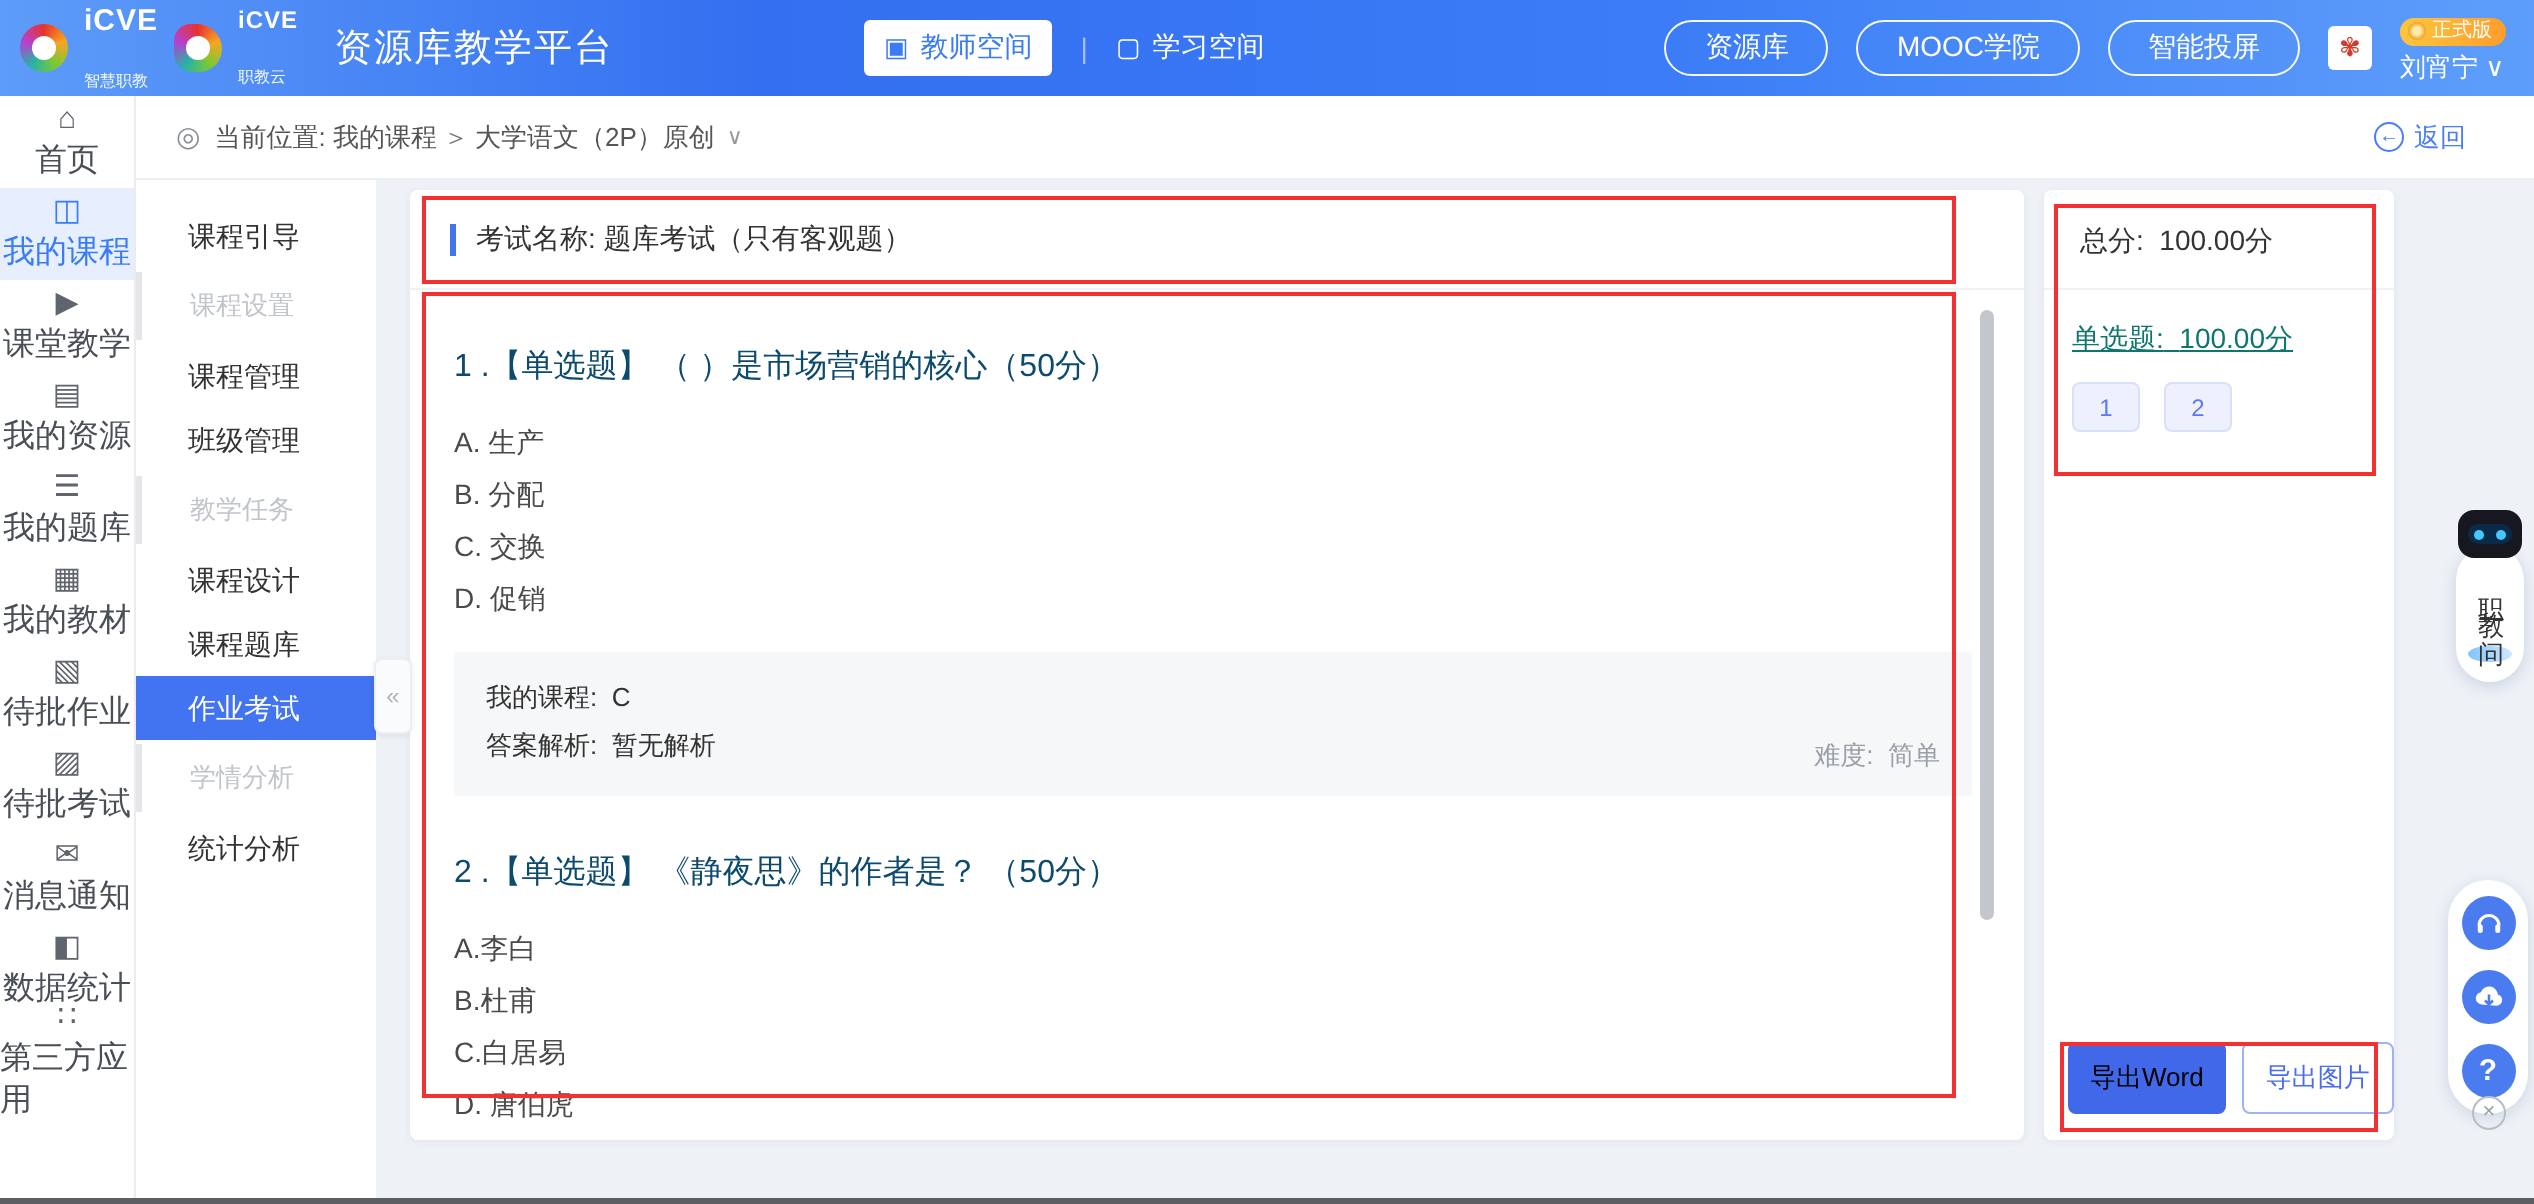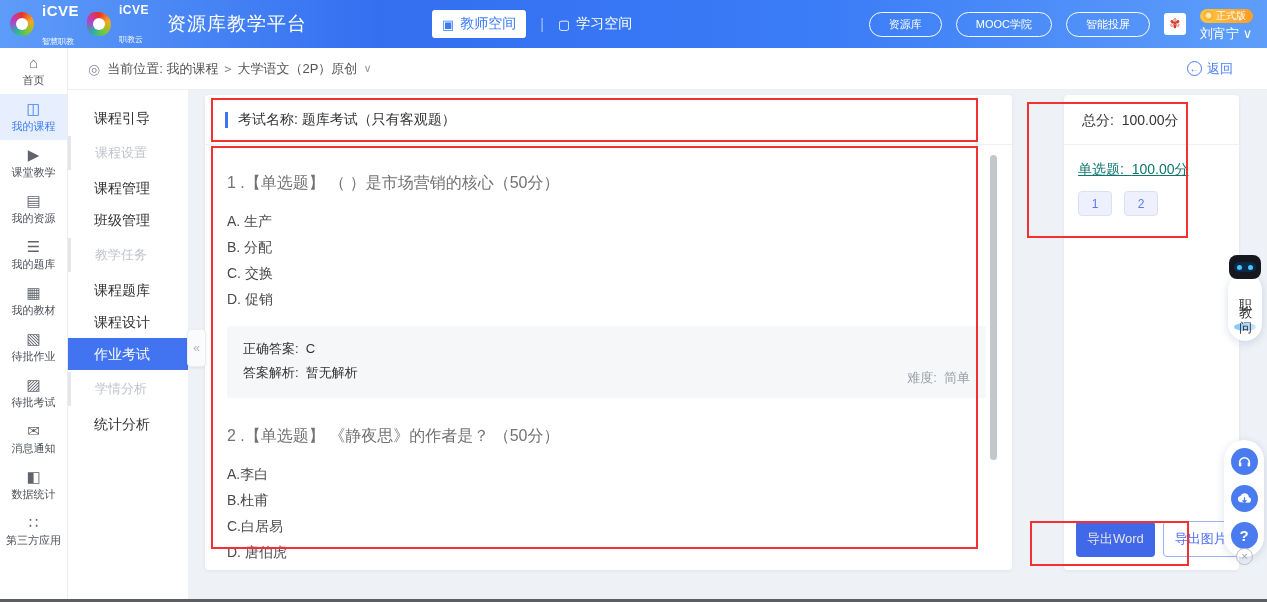--- a/index.html
+++ b/index.html
@@ -19,32 +19,32 @@
   .logo-text { display:flex; flex-direction:column; line-height:1; }
   .logo-text .nm { font-size:15px; font-weight:bold; letter-spacing:.5px; }
   .logo-text .sub { font-size:8px; margin-top:20px; opacity:.95;font-family:Liberation Mono, monospace; }
   .platform-title { font-size:19px; margin-left:10px; letter-spacing:1px; }
   .space-tabs { position:absolute; left:432px; top:0; height:48px; display:flex; align-items:center; font-size:14px; }
   .tab-teacher { background:#fff; color:#3a7cf8; border-radius:3px; padding:5px 10px; display:flex; gap:6px; align-items:center; }
   .tab-student { color:#fff; display:flex; gap:6px; align-items:center; }
   .tab-sep { margin:0 14px; opacity:.55; }
   .tab-ic { font-size:13px; }
   .top-right { margin-left:auto; display:flex; align-items:center; gap:14px; margin-right:14px; }
-  .pill-link { border:1px solid rgba(255,255,255,.95); border-radius:15px; padding:4px 19px; font-size:11px; cursor:pointer; white-space:nowrap; }
+  .pill-link { border:1px solid rgba(255,255,255,.95); border-radius:15px; padding:4px 19px; font-size:14px; cursor:pointer; white-space:nowrap; }
   .cert-ic { width:22px; height:22px; background:#fff; border-radius:3px; color:#d23b2e; font-size:13px; line-height:22px; text-align:center; }
   .user-block { display:flex; flex-direction:column; align-items:flex-start; line-height:1; gap:4px; }
   .ver-badge { background:linear-gradient(90deg,#ffc53d,#ff9d2b); color:#fff; font-size:10px; border-radius:8px; padding:2px 7px 2px 4px; display:flex; align-items:center; gap:3px; }
   .medal { width:9px; height:9px; border-radius:50%; background:radial-gradient(#ffe9a8 30%,#e8a020 70%); display:inline-block; }
   .user-name { font-size:13px; }
 
   
   .sidebar { position:absolute; left:0; top:48px; width:68px; bottom:3px; background:#fff; border-right:1px solid #ececf0; z-index:3; }
   .snav { height:46px; display:flex; flex-direction:column; align-items:center; justify-content:center; gap:3px; cursor:pointer; color:#4a4f57; }
   .snav .sicon { font-size:15px; line-height:1; color:#60646c; }
-  .snav .slabel { font-size:11px; }
+  .snav .slabel { font-size:16px; }
   .snav.active { background:#e7effe; color:#3a7cf8; }
   .snav.active .sicon { color:#3a7cf8; }
 
   
   .crumbbar { position:absolute; left:68px; top:48px; right:0; height:42px; background:#fff;
     border-bottom:1px solid #eceef2; display:flex; align-items:center; font-size:13px; color:#555; z-index:2; }
   .pin-ic { margin-left:20px; margin-right:7px; color:#8a8f98; font-size:14px; }
   .crumb-link { cursor:pointer; }
   .crumb-sep { margin:0 3px; color:#777; }
   .crumb-caret { margin-left:6px; color:#999; font-size:11px; cursor:pointer; }
@@ -59,38 +59,38 @@
   .collapse-handle { position:absolute; left:187px; top:329px; width:19px; height:38px; background:#fafbfc;
     border:1px solid #eceef2; border-radius:4px; box-shadow:0 1px 3px rgba(0,0,0,.08);
     color:#aeb2ba; font-size:12px; display:flex; align-items:center; justify-content:center; cursor:pointer; z-index:4; }
 
   
   .main-card { position:absolute; left:205px; top:95px; width:807px; height:475px; background:#fff;
     border-radius:4px; box-shadow:0 1px 4px rgba(30,50,90,.06); overflow:hidden; }
   .exam-head { height:50px; display:flex; align-items:center; padding-left:20px; border-bottom:1px solid #f0f1f4; font-size:14px; color:#333; }
   .exam-head .bluebar { width:3px; height:16px; background:#4273f0; margin-right:10px; }
   .exam-body { padding:16px 26px 0 22px; }
-  .q-title { font-size:16px; color:#737373; margin:12px 0 14px; }
+  .q-title { font-size:16px; color:#0c4a6e; margin:12px 0 14px; }
   .opt { font-size:14px; color:#4a4a4a; line-height:26px; }
   .ans-block { position:relative; background:#f6f7f8; margin-top:14px; padding:11px 16px 13px; font-size:13px; color:#333; border-radius:2px; }
   .ans-line { line-height:24px; }
   .difficulty { position:absolute; right:16px; bottom:11px; color:#9aa0a8; }
   .q2-gap { height:16px; }
   .scroll-thumb { position:absolute; left:785px; top:60px; width:7px; height:305px; background:#c3c6cb; border-radius:4px; cursor:pointer; }
 
   
-  .right-card { position:absolute; left:1064px; top:95px; width:175px; height:475px; background:#fff;
+  .right-card { position:absolute; left:1022px; top:95px; width:175px; height:475px; background:#fff;
     border-radius:4px; box-shadow:0 1px 4px rgba(30,50,90,.06); }
   .score-total { padding:17px 0 14px 18px; font-size:14px; color:#333; border-bottom:1px solid #f0f1f4; }
   .score-section { padding:16px 0 0 14px; font-size:14px; color:#0f766e;text-decoration:underline; }
   .qnav-row { display:flex; gap:12px; padding:12px 0 0 14px; }
   .qnav-btn { width:34px; height:25px; background:#eef1fd; border:1px solid #d9e0fa; border-radius:4px;
     color:#5a78f0; font-size:12px; display:flex; align-items:center; justify-content:center; cursor:pointer; }
   .export-row { position:absolute; left:12px; bottom:13px; display:flex; gap:8px; }
-  .btn-word { background:#4168e8; color:#e5e5e5; font-size:13px; border:none; border-radius:4px; padding:8px 11px; cursor:pointer; }
+  .btn-word { background:#4168e8; color:#000000; font-size:13px; border:none; border-radius:4px; padding:8px 11px; cursor:pointer; }
   .btn-img { background:#fff; color:#4a6cf5; font-size:13px; border:1px solid #9fb2f5; border-radius:4px; padding:8px 11px; cursor:pointer; }
 
   
   .annot { position:absolute; border:2px solid #f53030; pointer-events:none; z-index:6; }
   .annot1 { left:211px; top:98px;  width:767px; height:44px; }
   .annot2 { left:211px; top:146px; width:767px; height:403px; }
   .annot3 { left:1027px; top:102px; width:161px; height:136px; }
   .annot4 { left:1030px; top:521px; width:159px; height:45px; }
 
   
@@ -250,25 +250,25 @@
 
       <div class="cm-link">
         <span>班级管理</span>
       </div>
 
       <div class="cm-section">
         <span>教学任务</span>
       </div>
 
       <div class="cm-link">
+        <span>课程设计</span>
+      </div>
+
+      <div class="cm-link">
         <span>课程题库</span>
-      </div>
-
-      <div class="cm-link">
-        <span>课程设计</span>
       </div>
 
       <div class="cm-link active">
         <span>作业考试</span>
       </div>
 
       <div class="cm-section">
         <span>学情分析</span>
       </div>
 
@@ -295,21 +295,21 @@
             <div class="opt">A. 生产</div>
 
             <div class="opt">B. 分配</div>
 
             <div class="opt">C. 交换</div>
 
             <div class="opt">D. 促销</div>
           </div>
         <div class="ans-block">
           <div class="ans-line">
-            <span>正确答案:</span>&nbsp;
+            <span>我的课程:</span>&nbsp;
             <span>C</span>
           </div>
           <div class="ans-line">
             <span>答案解析:</span>&nbsp;
             <span>暂无解析</span>
           </div>
           <div class="difficulty">
             <span>难度:</span>&nbsp;
             <span>简单</span>
           </div>

